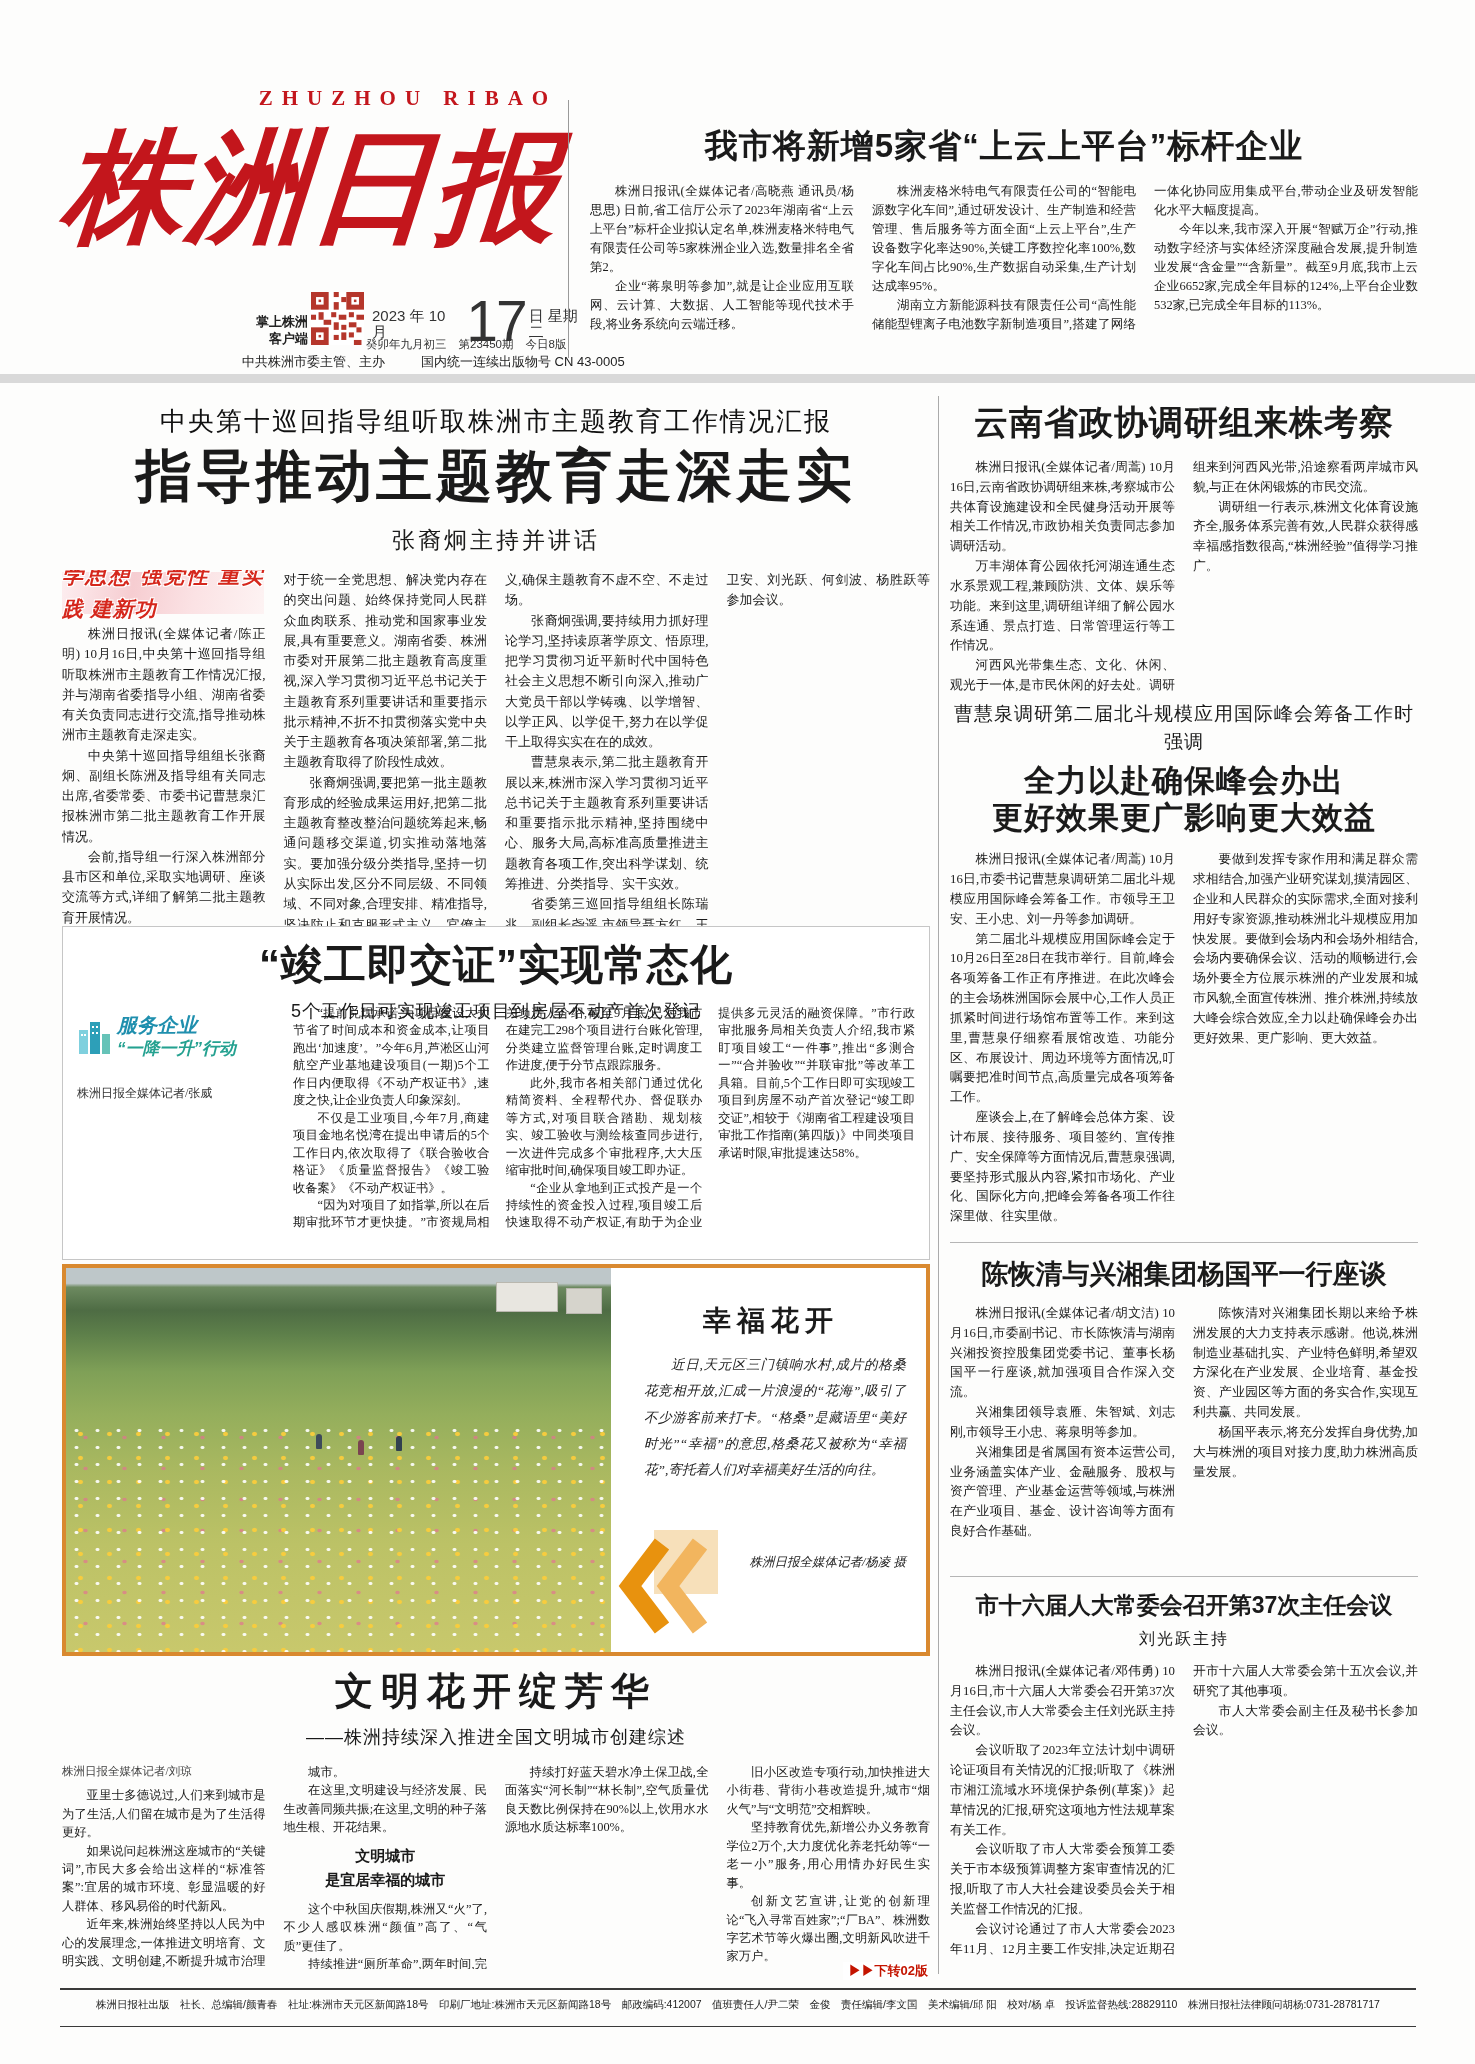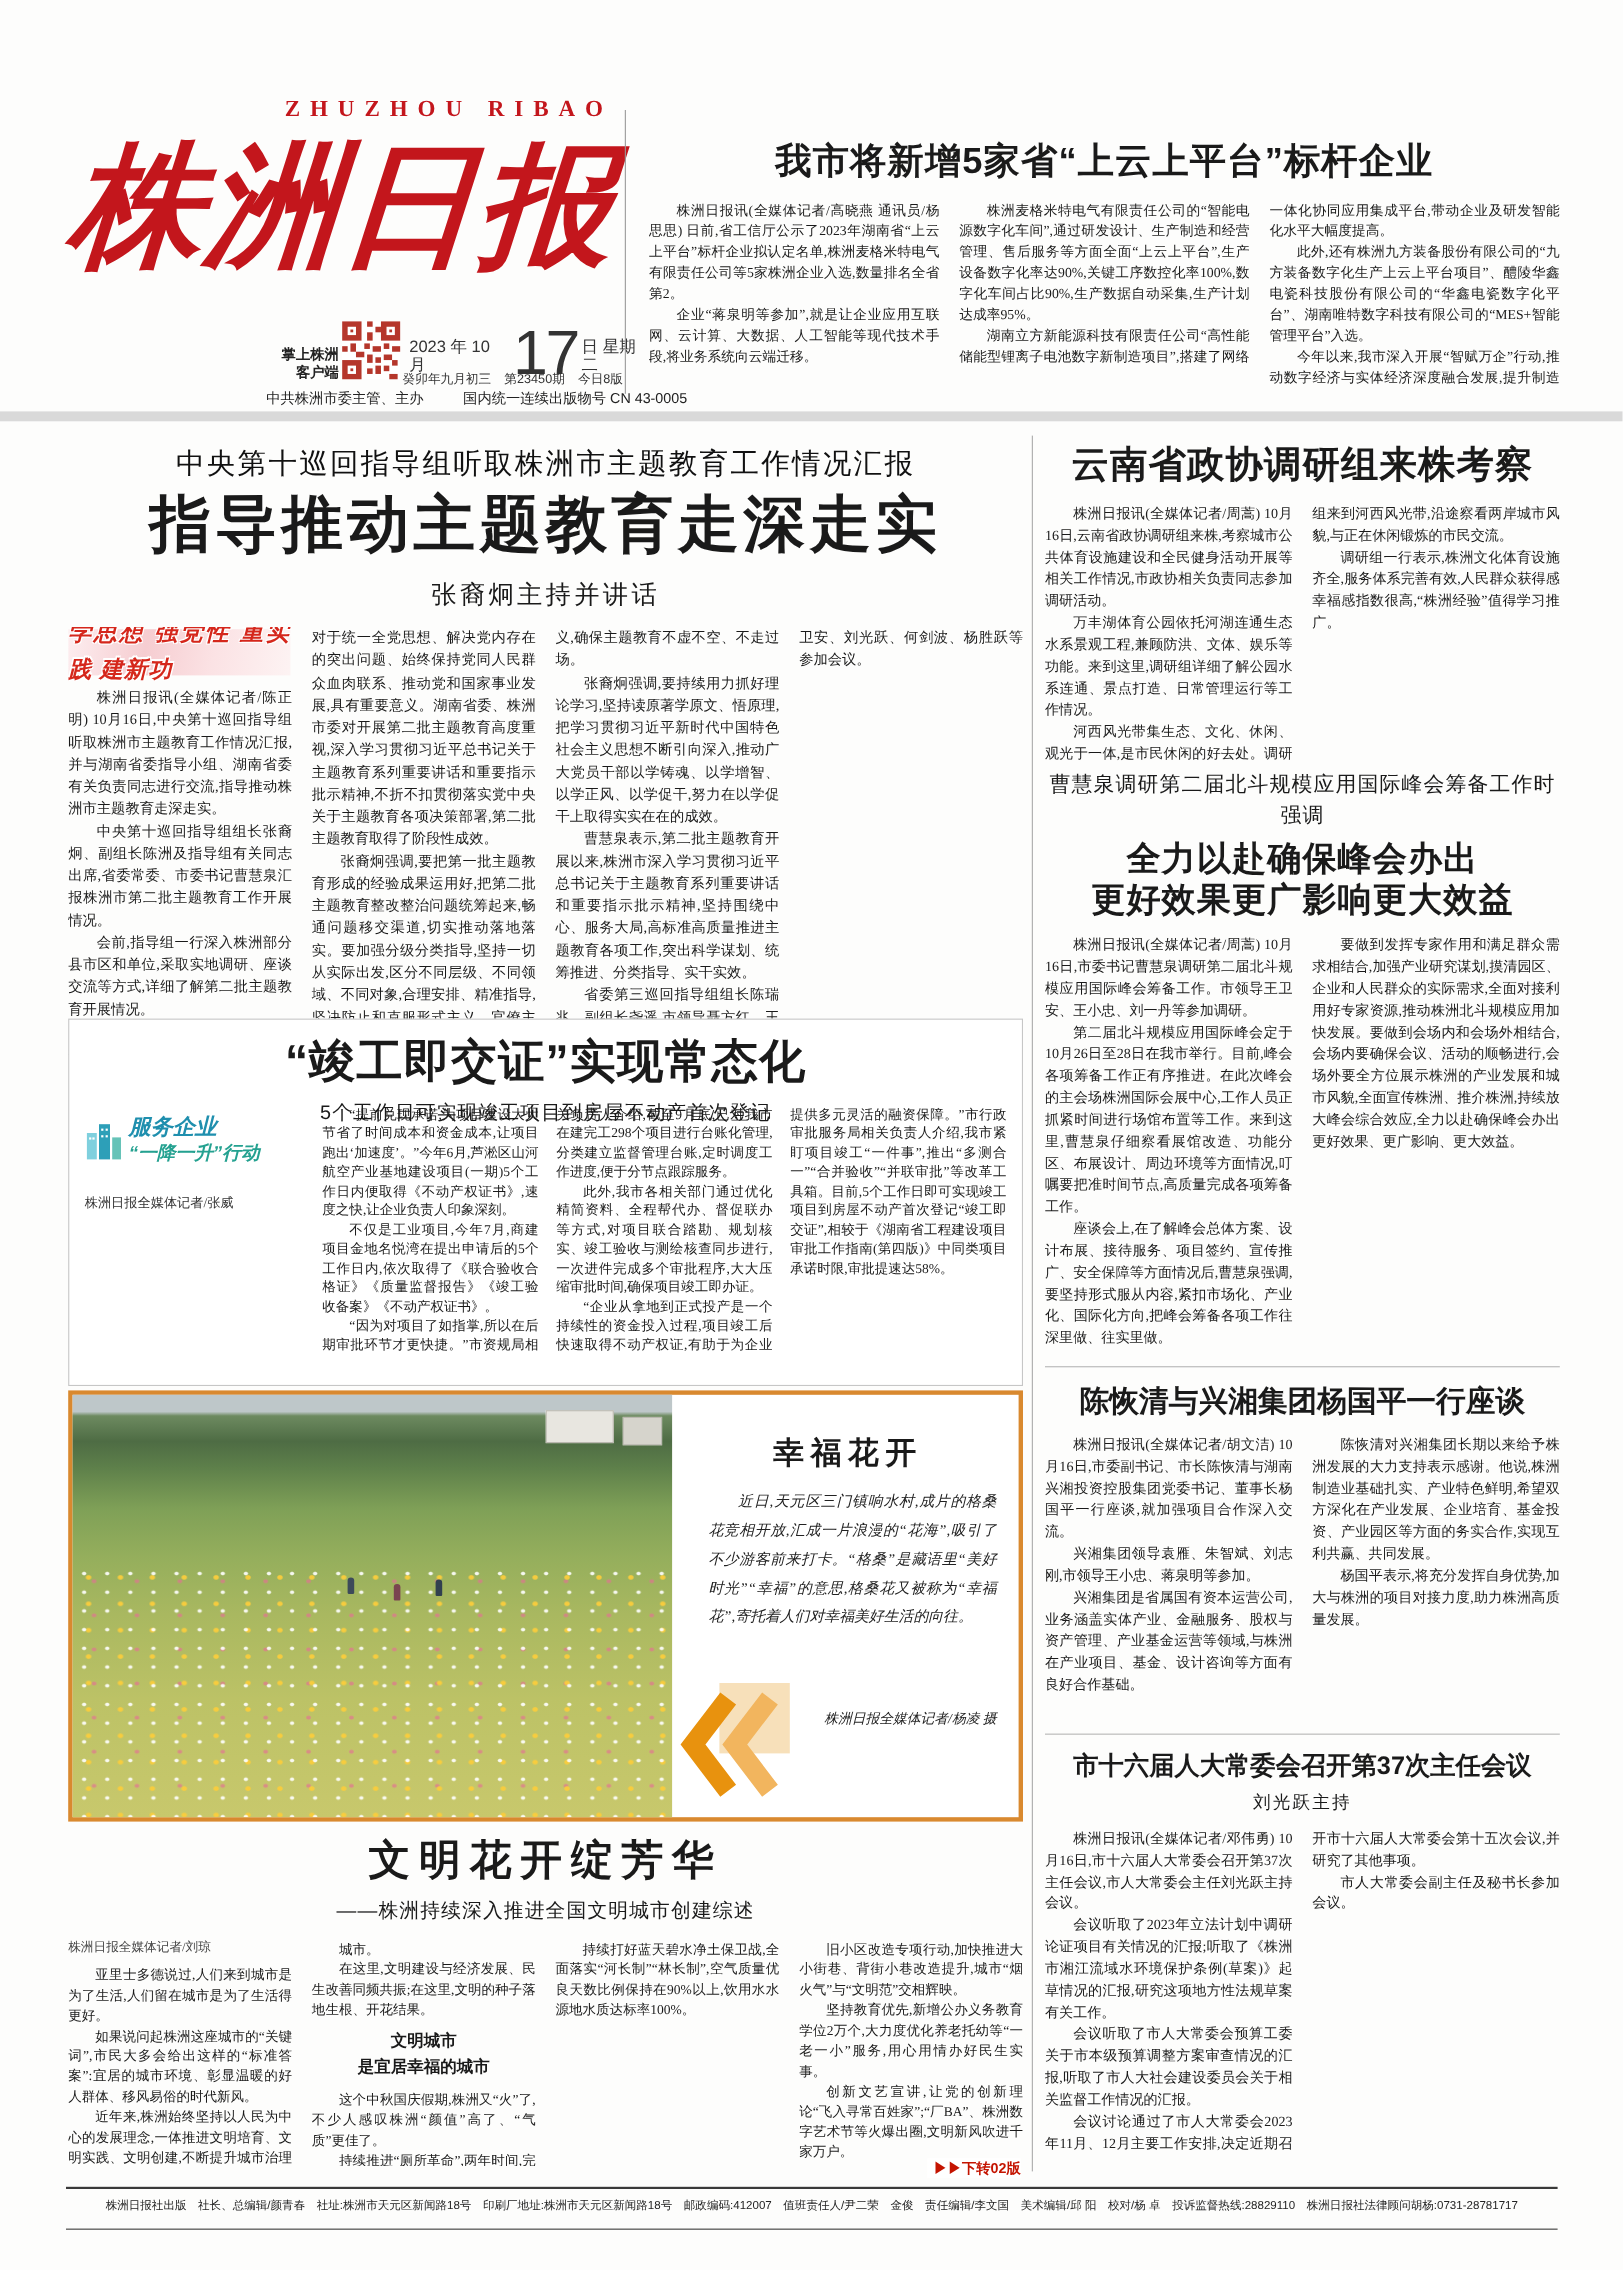--- a/index.html
+++ b/index.html
@@ -164,21 +164,20 @@
 
   <div class="abs v-rule-top"></div>
 
   <section class="abs tr-art">
     <h1 class="tr-h" style="margin:0;">我市将新增5家省“上云上平台”标杆企业</h1>
     <div class="tr-body body-text">
         <p>株洲日报讯(全媒体记者/高晓燕 通讯员/杨思思) 日前,省工信厅公示了2023年湖南省“上云上平台”标杆企业拟认定名单,株洲麦格米特电气有限责任公司等5家株洲企业入选,数量排名全省第2。</p>
         <p>企业“蒋泉明等参加”,就是让企业应用互联网、云计算、大数据、人工智能等现代技术手段,将业务系统向云端迁移。</p>
         <p>株洲麦格米特电气有限责任公司的“智能电源数字化车间”,通过研发设计、生产制造和经营管理、售后服务等方面全面“上云上平台”,生产设备数字化率达90%,关键工序数控化率100%,数字化车间占比90%,生产数据自动采集,生产计划达成率95%。</p>
         <p>湖南立方新能源科技有限责任公司“高性能储能型锂离子电池数字新制造项目”,搭建了网络一体化协同应用集成平台,带动企业及研发智能化水平大幅度提高。</p>
-        <p>此外,还有株洲九方装备股份有限公司的“九方装备数字化生产上云上平台项目”、醴陵华鑫电瓷科技股份有限公司的“华鑫电瓷数字化平台”、湖南唯特数字科技有限公司的“MES+智能管理平台”入选。</p>
         <p>今年以来,我市深入开展“智赋万企”行动,推动数字经济与实体经济深度融合发展,提升制造业发展“含金量”“含新量”。截至9月底,我市上云企业6652家,完成全年目标的124%,上平台企业数532家,已完成全年目标的113%。</p>
       </div>
   </section>
 
   <div class="abs gray-band"></div>
 
   <section class="abs main-art">
     <div class="main-kicker">中央第十巡回指导组听取株洲市主题教育工作情况汇报</div>
     <h1 class="main-h" style="margin:0;">指导推动主题教育走深走实</h1>
     <div class="main-sub">张裔炯主持并讲话</div>

